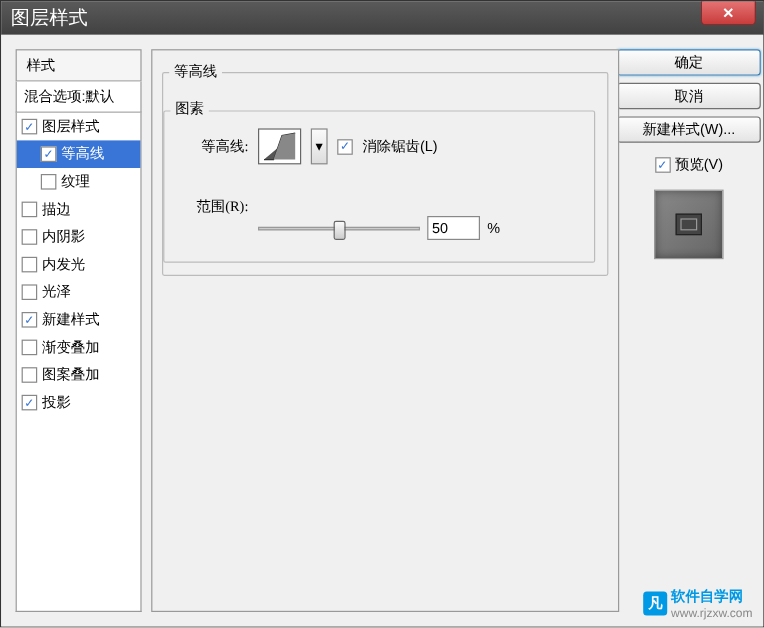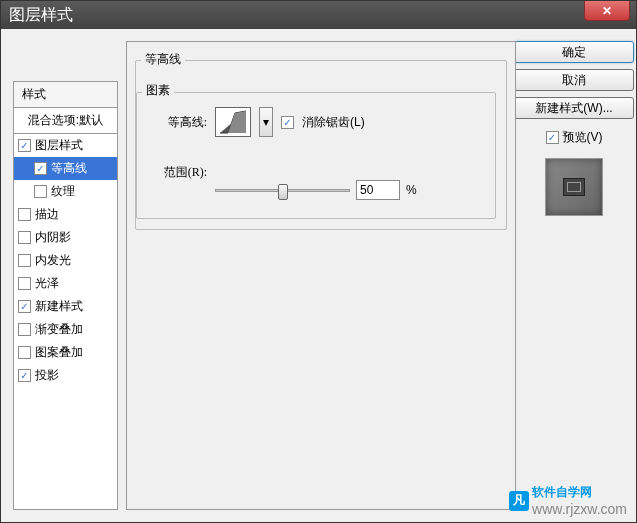--- a/index.html
+++ b/index.html
@@ -5,22 +5,22 @@
     * { margin: 0; padding: 0; box-sizing: border-box; font-family: "Microsoft YaHei", SimSun, sans-serif; font-size: 12px; }
     body { background: #f0e8d8; width: 637px; height: 523px; position: relative; }
     .window { width: 637px; height: 523px; background: #f0f0f0; border: 1px solid #333; display: flex; flex-direction: column; }
     .titlebar { height: 28px; background: linear-gradient(to bottom, #5a5a5a, #414141); display: flex; align-items: center; justify-content: space-between; padding: 0 0 0 8px; }
     .titlebar-text { color: #fff; font-size: 16px; }
     .titlebar-buttons { display: flex; height: 100%; }
     .close-btn { width: 46px; height: 20px; background: linear-gradient(to bottom, #e57373, #c93c3c); border: 1px solid #8b2c2c; border-top: none; border-radius: 0 0 4px 4px; display: flex; align-items: center; justify-content: center; margin-right: 6px; }
     .close-x { color: #fff; font-size: 12px; font-weight: bold; }
     .content { flex: 1; display: flex; padding: 12px; gap: 8px; background: #f0f0f0; }
     .left-panel { width: 105px; display: flex; flex-direction: column; }
-    .styles-header { border: 1px solid #999; padding: 4px 8px; background: #f5f5f5; text-align: left; margin-top: 40px; }
-    .blending-row { border: 1px solid #999; border-top: none; padding: 4px 6px; background: #fff; text-align: center; }
+    .styles-header { border: 1px solid #999; padding: 4px 8px; background: #f5f5f5; text-align: left; }
+    .blending-row { border: 1px solid #999; border-top: none; padding: 4px 6px; background: #fff; }
     .style-list { border: 1px solid #999; border-top: none; background: #fff; flex: 1; }
     .style-item { padding: 3px 4px; display: flex; align-items: center; gap: 4px; }
     .style-item.nested { padding-left: 20px; }
     .style-item.selected { background: #3875d7; color: #fff; }
     .checkbox { width: 13px; height: 13px; border: 1px solid #888; background: #fff; display: inline-flex; align-items: center; justify-content: center; font-size: 10px; color: #3875d7; }
     .checkbox.checked::after { content: "✓"; }
     .middle-panel { flex: 1; border: 1px solid #999; background: #f0f0f0; position: relative; }
     .fieldset { margin: 2px 8px 8px 8px; position: relative; }
     .fieldset-label { position: relative; top: 7px; left: 6px; background: #f0f0f0; padding: 0 4px; z-index: 1; display: inline-block; }
     .fieldset-border { border: 1px solid #bbb; border-radius: 2px; padding: 14px 10px 10px 0; margin-top: -1px; }
@@ -38,21 +38,21 @@
     .num-input { width: 44px; height: 20px; border: 1px solid #888; background: #fff; padding: 1px 3px; text-align: left; }
     .right-panel { width: 100px; display: flex; flex-direction: column; gap: 6px; align-items: center; }
     .btn { width: 120px; height: 22px; border: 1px solid #707070; background: linear-gradient(#fdfdfd,#e4e4e4); border-radius: 3px; cursor: pointer; }
     .btn.primary { border: 1px solid #3c7fb1; box-shadow: 0 0 2px #6bb6e6; }
     .preview-check { display: flex; align-items: center; gap: 4px; margin-top: 4px; text-align: center; }
     .preview-box { width: 58px; height: 58px; border: 1px solid #999; background: linear-gradient(135deg,#888,#666); margin-top: 6px; display: flex; align-items: center; justify-content: center; box-shadow: inset 0 0 8px rgba(0,0,0,0.4); }
     .preview-inner { width: 22px; height: 18px; background: #444; border: 1px solid #222; position: relative; }
     .preview-inner::after { content: ""; position: absolute; inset: 3px; border: 1px solid #999; }
     .watermark { position: absolute; bottom: 6px; right: 10px; display: flex; align-items: center; gap: 3px; color: #0099e5; font-weight: bold; font-size: 14px; }
     .watermark-logo { width: 20px; height: 20px; background: #0099e5; color: #fff; display: flex; align-items: center; justify-content: center; border-radius: 3px; font-size: 12px; }
-    .watermark-sub { color: #888; font-size: 14px; font-weight: normal; }
+    .watermark-sub { color: #888; font-size: 10px; font-weight: normal; }
   </style>
 </head>
 <body>
 
 <div class="window">
   <div class="titlebar">
     <span class="titlebar-text">图层样式</span>
     <div class="titlebar-buttons">
       <div class="close-btn">
         <span class="close-x">✕</span>

